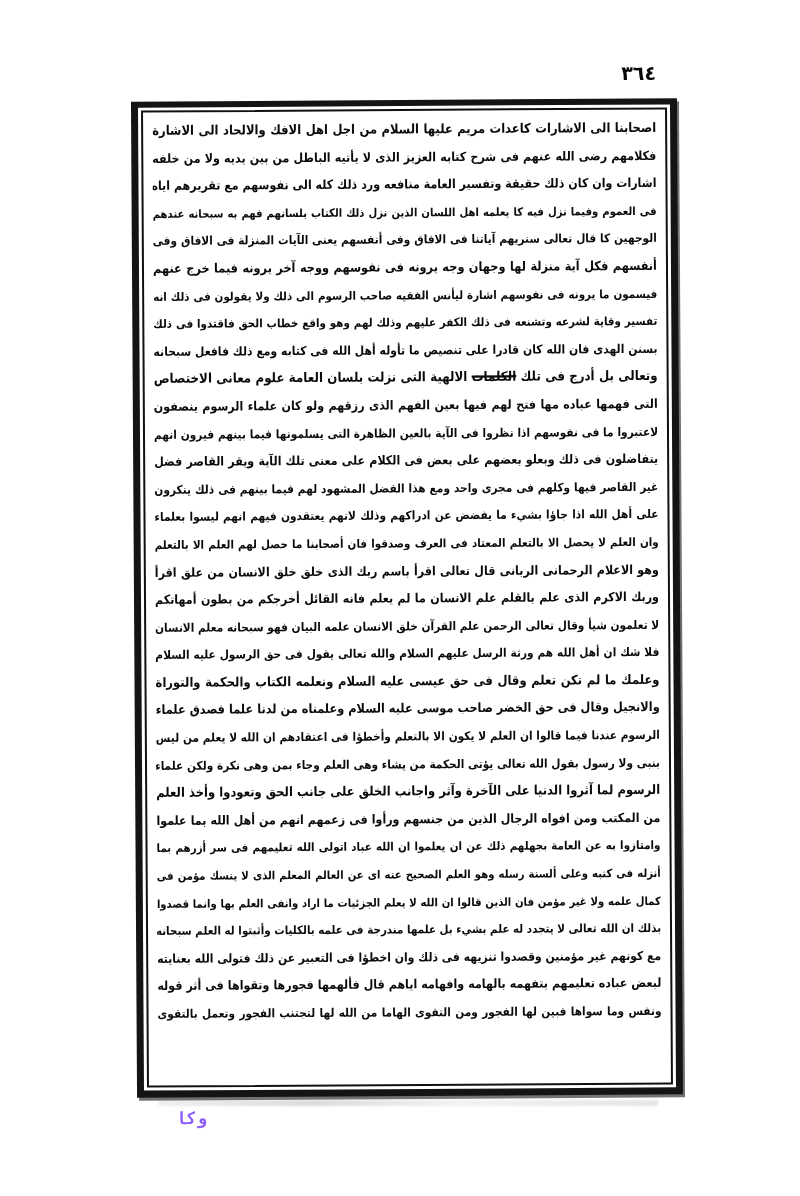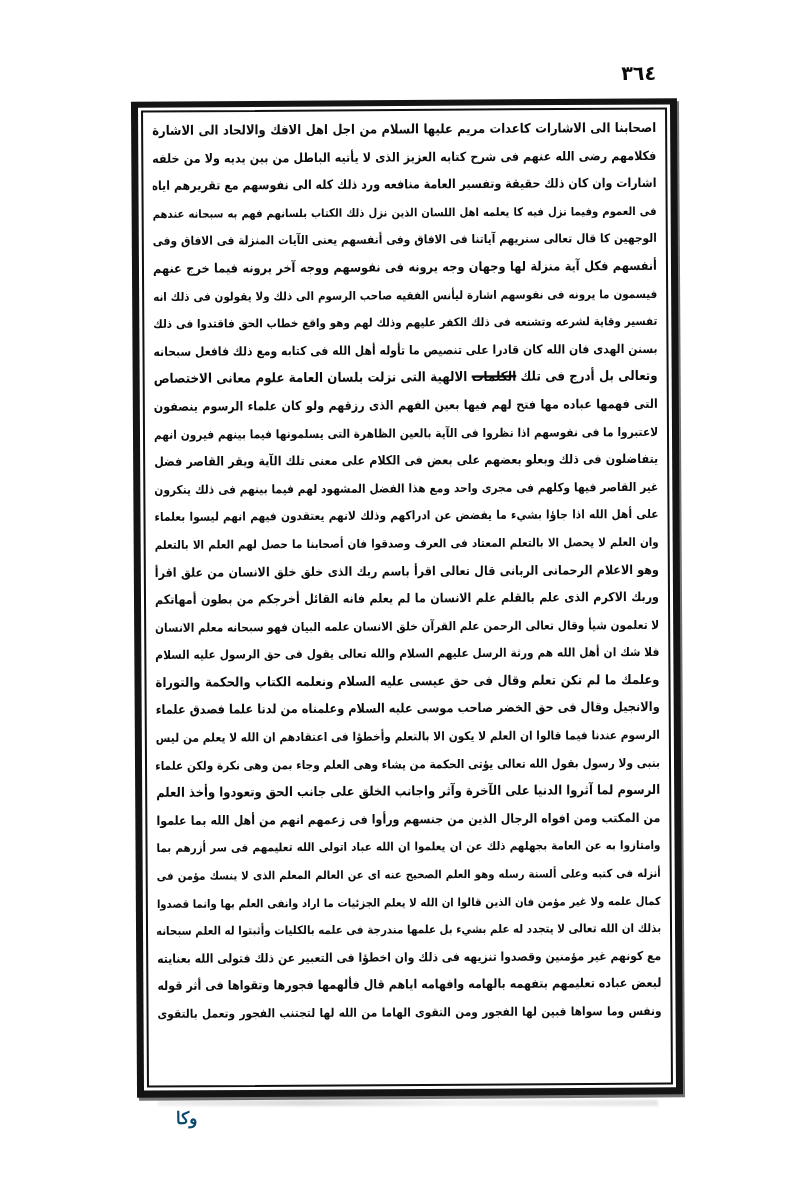--- a/index.html
+++ b/index.html
@@ -102,24 +102,24 @@
     text-decoration: line-through;
     text-decoration-thickness: 2px;
   }
 
   
   #catchword {
     position: absolute;
     left: 168px;
     top: 1108px;
     direction: rtl;
-    font-family: Liberation Serif, serif;
+    font-family: Liberation Mono, monospace;
     font-size: 17px;
     font-weight: 700;
-    color: #0c4a6e;
+    color: #8b5cf6;
     transform: rotate(-0.5deg);
   }
 
   
   #scan-smudge {
     position: absolute;
     left: 150px;
     top: 1100px;
     width: 500px;
     height: 6px;

